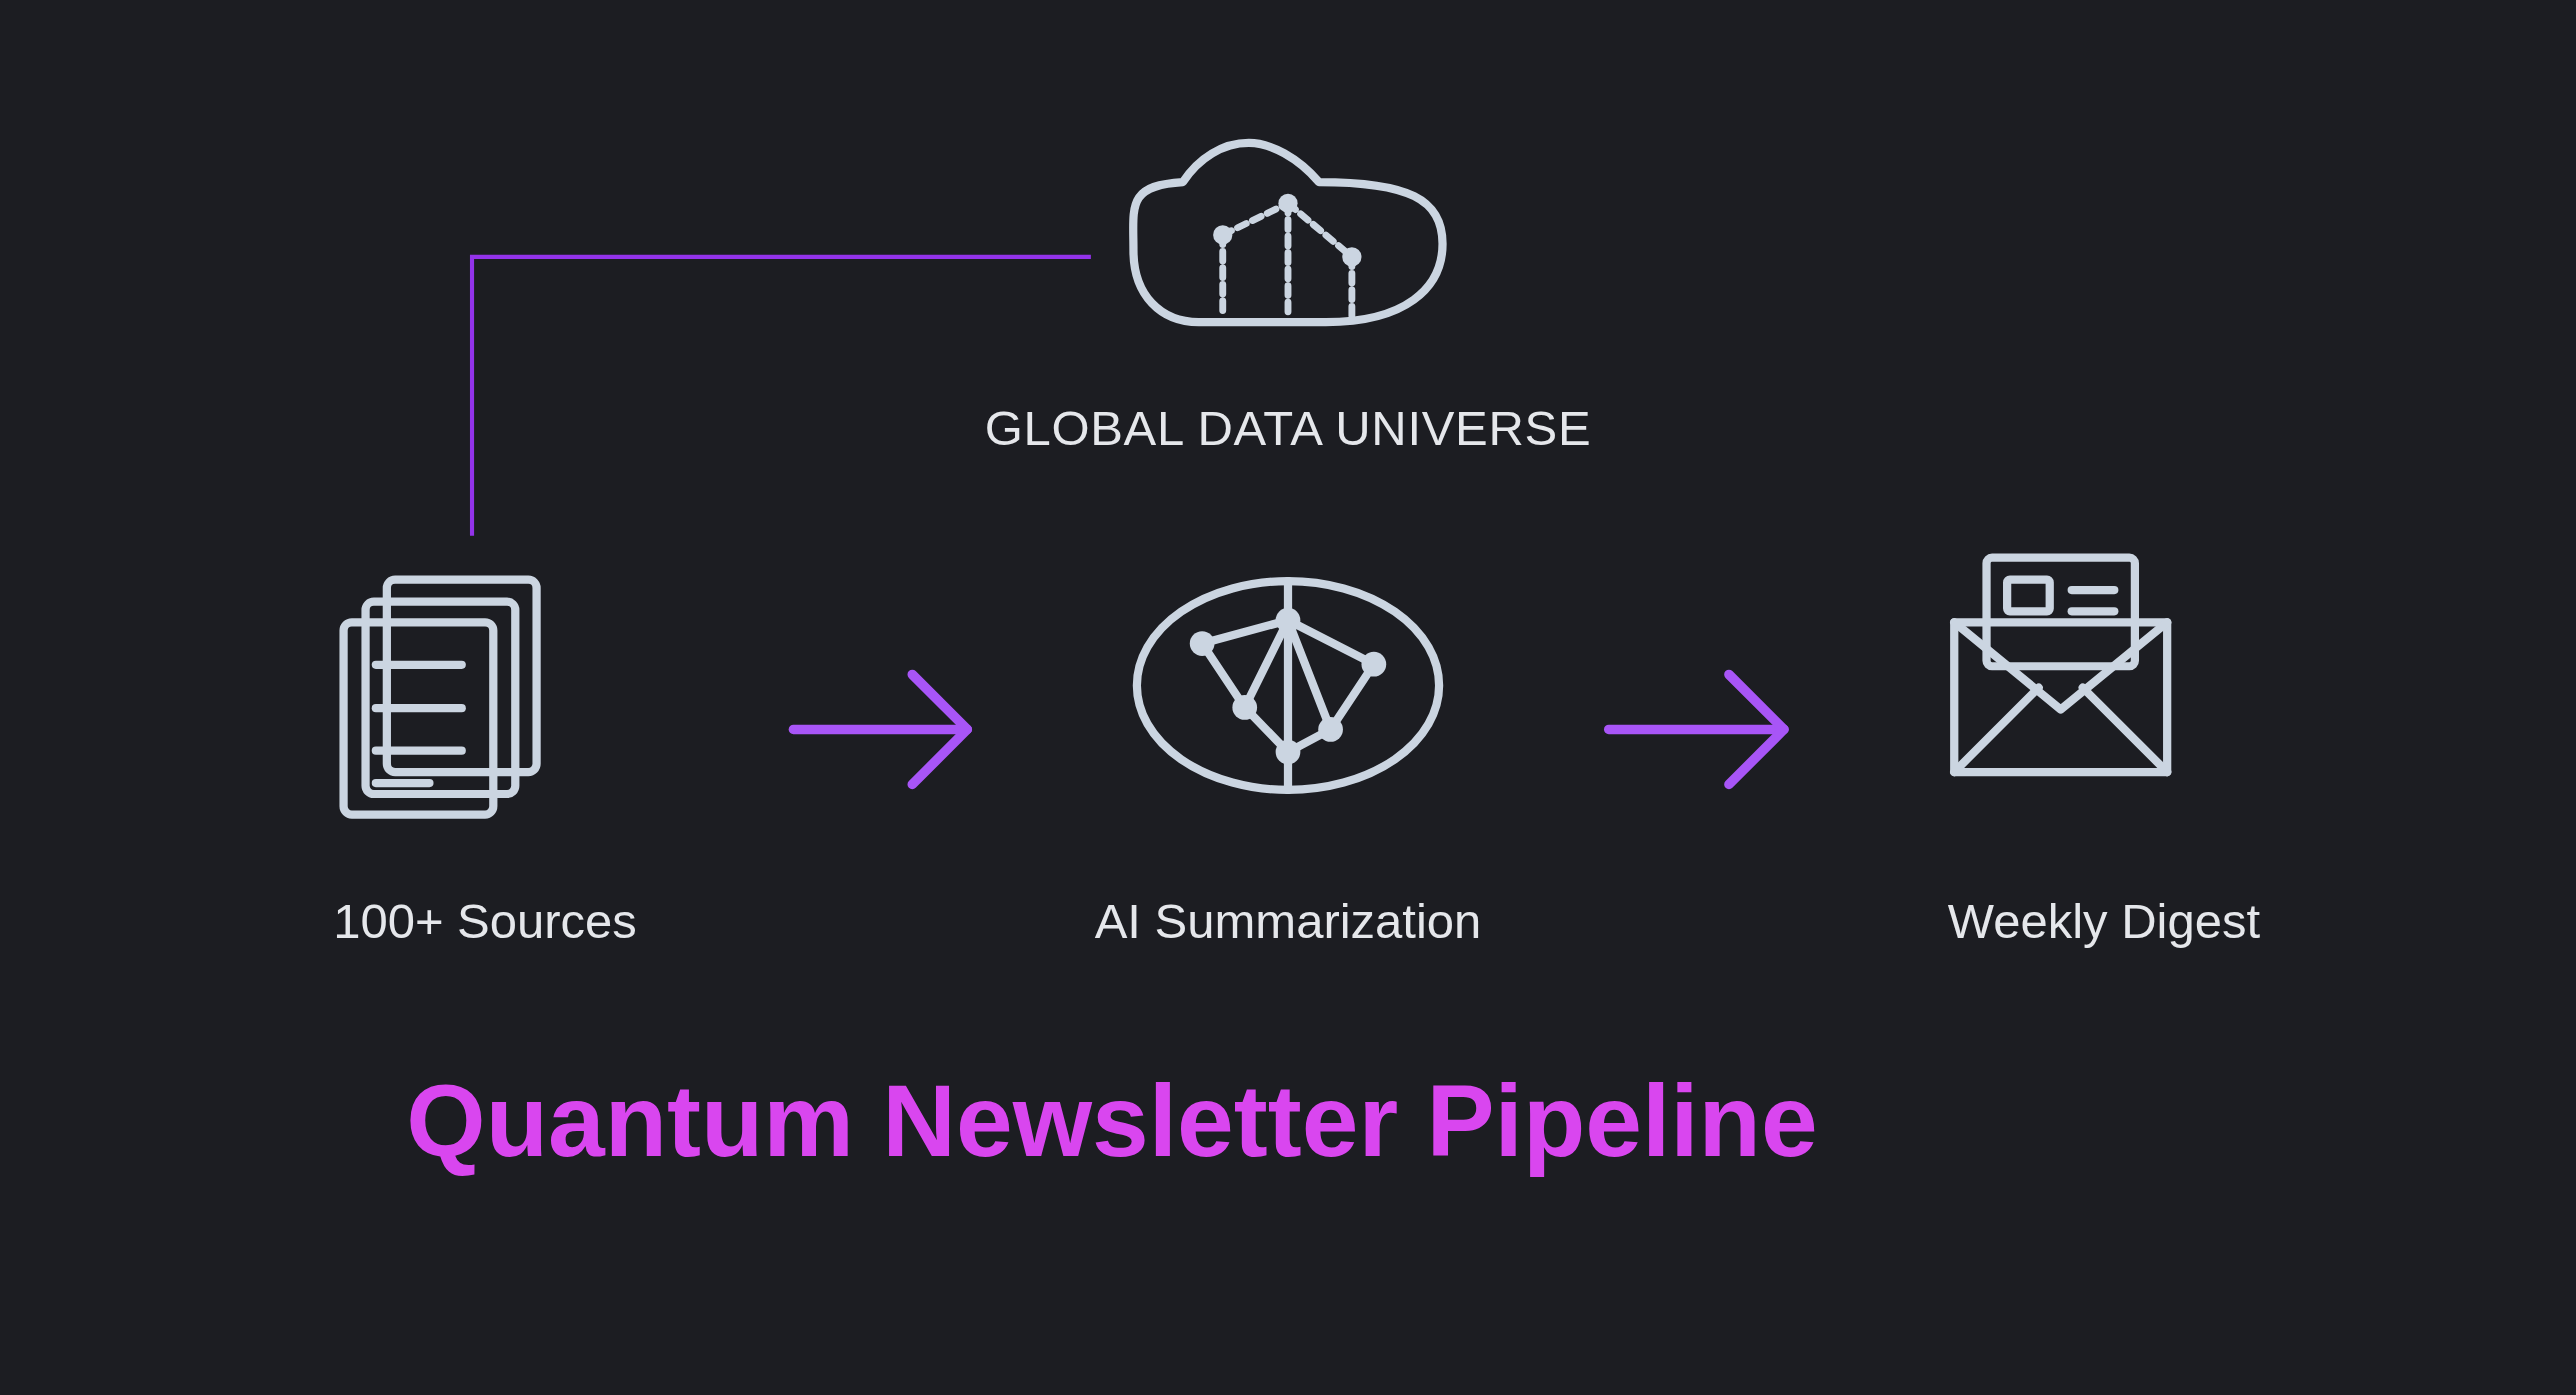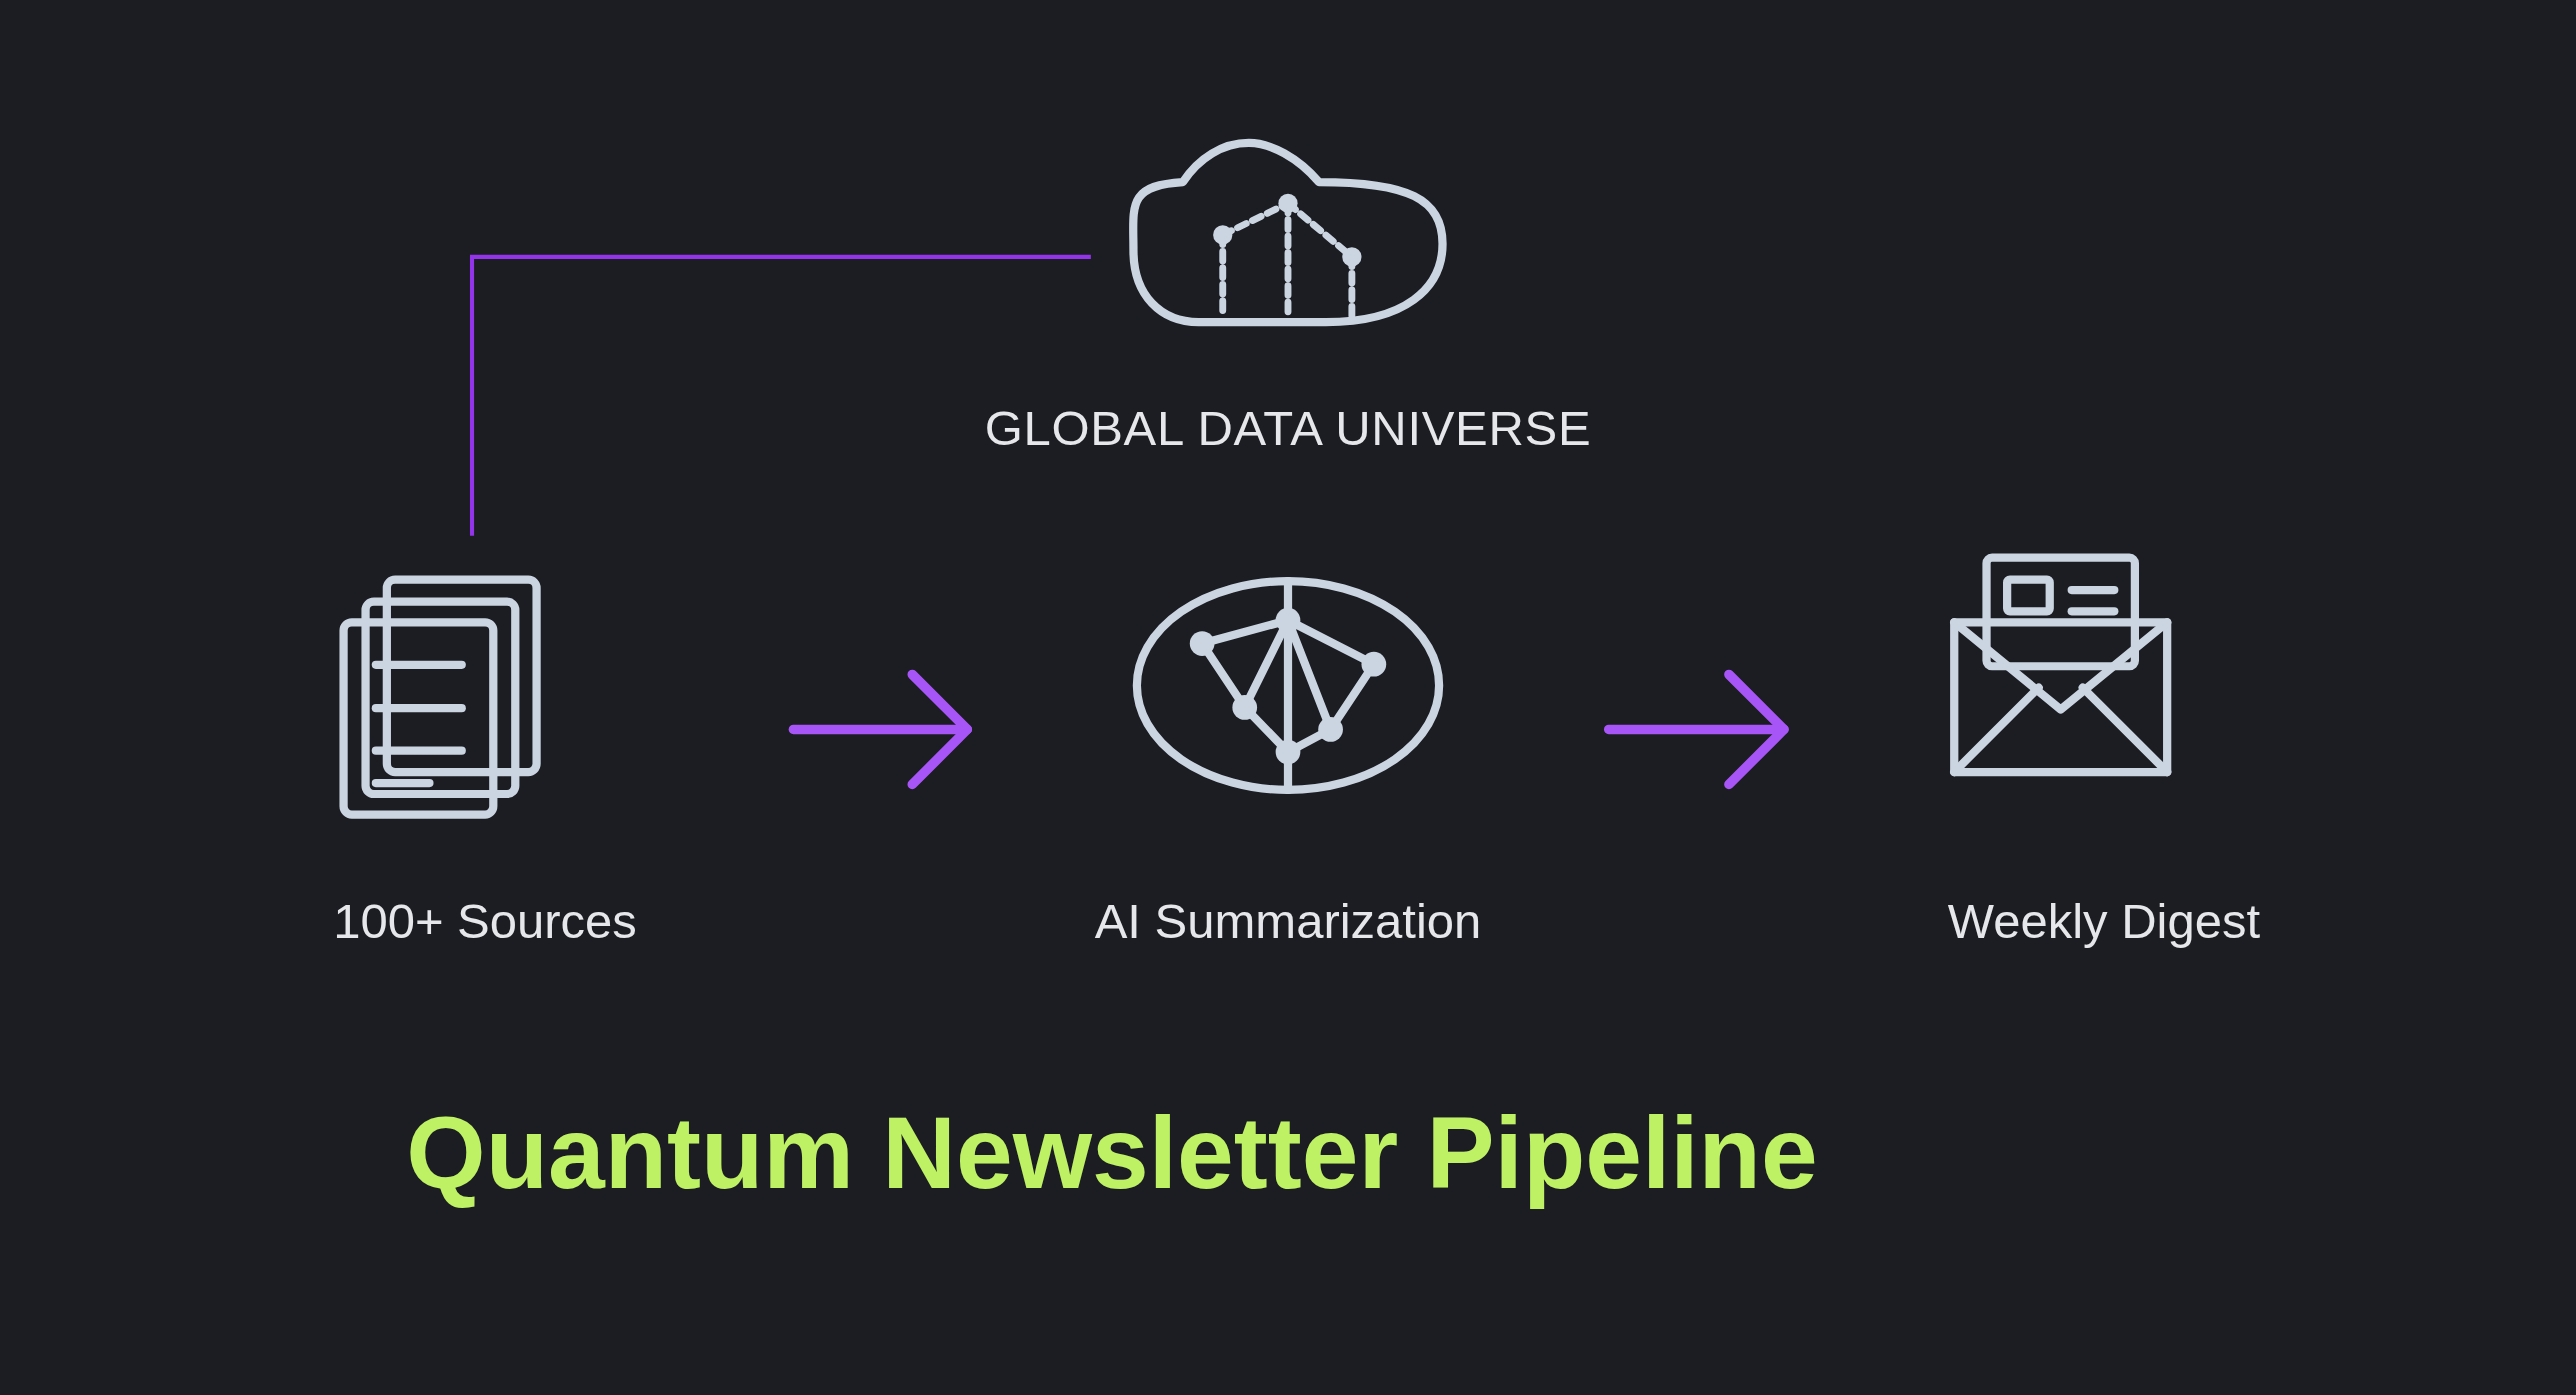--- a/index.html
+++ b/index.html
@@ -17,26 +17,25 @@
       white-space: nowrap;
       transform: translateX(-50%);
       text-align: center;
     }
     .label-top { font-size: 49px; letter-spacing: 0.7px; top: 400px; }
     .label-stage { font-size: 49px; top: 893px; }
     .title {
       position: absolute;
       left: 50%; top: 1063px;
       transform: translateX(-50%);
-      color: #bef264;
+      color: #d946ef;
       font-weight: bold;
       font-size: 102px;
       white-space: nowrap;
       font-family: "Liberation Sans", sans-serif;
-      margin-top: 32px;
     }
   </style>
 </head>
 <body>
 
 <div class="canvas">
   <svg width="2576" height="1395" viewBox="0 0 3750 2031" xmlns="http://www.w3.org/2000/svg" style="position:absolute;left:0;top:0;">
 
     <g>
       <polyline points="1588,374 687,374 687,780" fill="none" stroke="#9333ea" stroke-width="6"></polyline>

